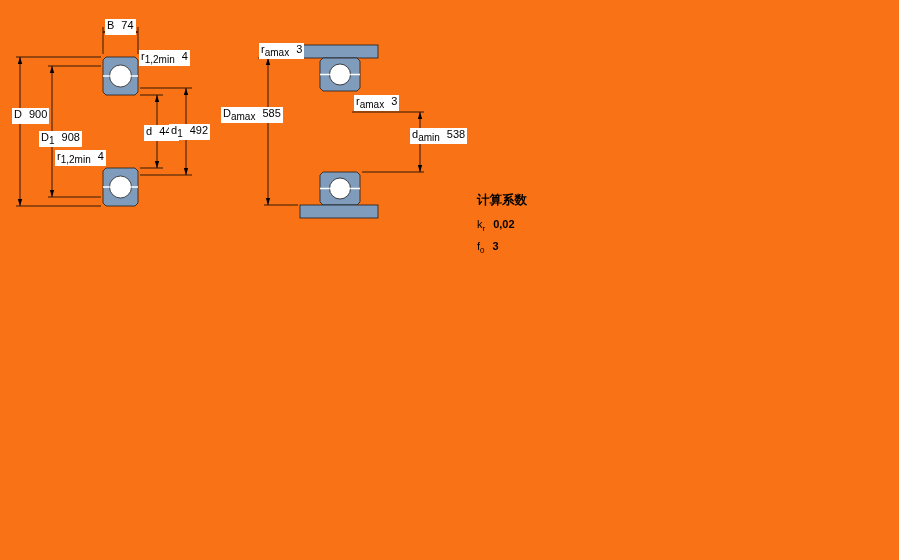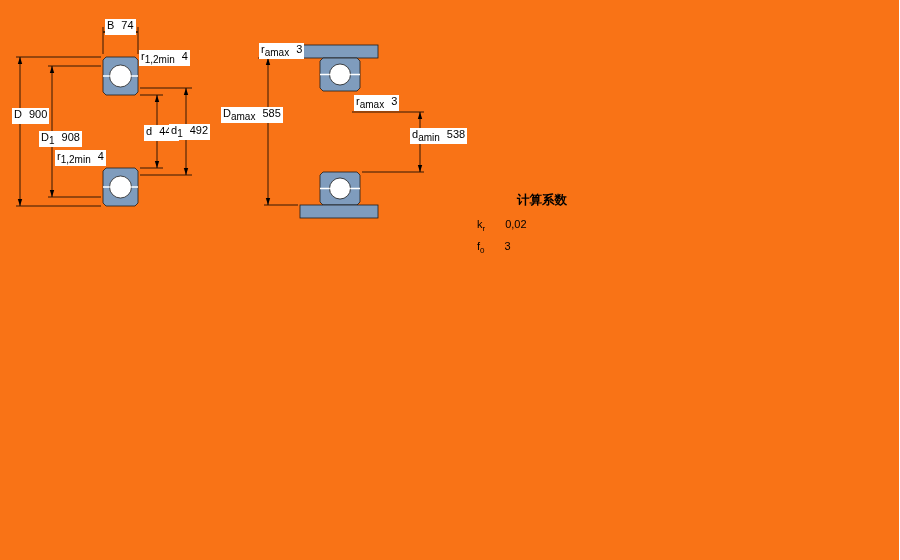--- a/index.html
+++ b/index.html
@@ -15,24 +15,24 @@
   .seam { stroke:#fff; stroke-width:1.6; fill:none; }
 
   .dim-label {
     position:absolute; font-size:11px; line-height:13px;
     background:#fff; padding:0 2px; white-space:nowrap;
   }
   .dim-label sub { font-size:10px; }
   .dim-label .val { margin-left:7px; }
 
   .calc { position:absolute; left:477px; top:192px; }
-  .calc-title { font-weight:bold; font-size:12.5px; margin-bottom:9px;margin-left:40px; }
+  .calc-title { font-weight:bold; font-size:12.5px; margin-bottom:9px; }
   .calc-row { font-size:11px; margin-bottom:7px; white-space:nowrap; }
   .calc-row sub { font-size:8px; }
-  .calc-row .val { margin-left:20px; }
+  .calc-row .val { margin-left:8px;font-weight:bold; }
 </style>
 </head>
 <body>
 
 <div class="canvas">
 
   <svg class="drawing-svg" width="900" height="560" viewBox="0 0 900 560">
     <defs>
       <marker id="arr" markerWidth="8" markerHeight="6" refX="7" refY="3" orient="auto-start-reverse" markerUnits="userSpaceOnUse">
         <path d="M0,0.8 L7,3 L0,5.2 Z" fill="#000"></path>

